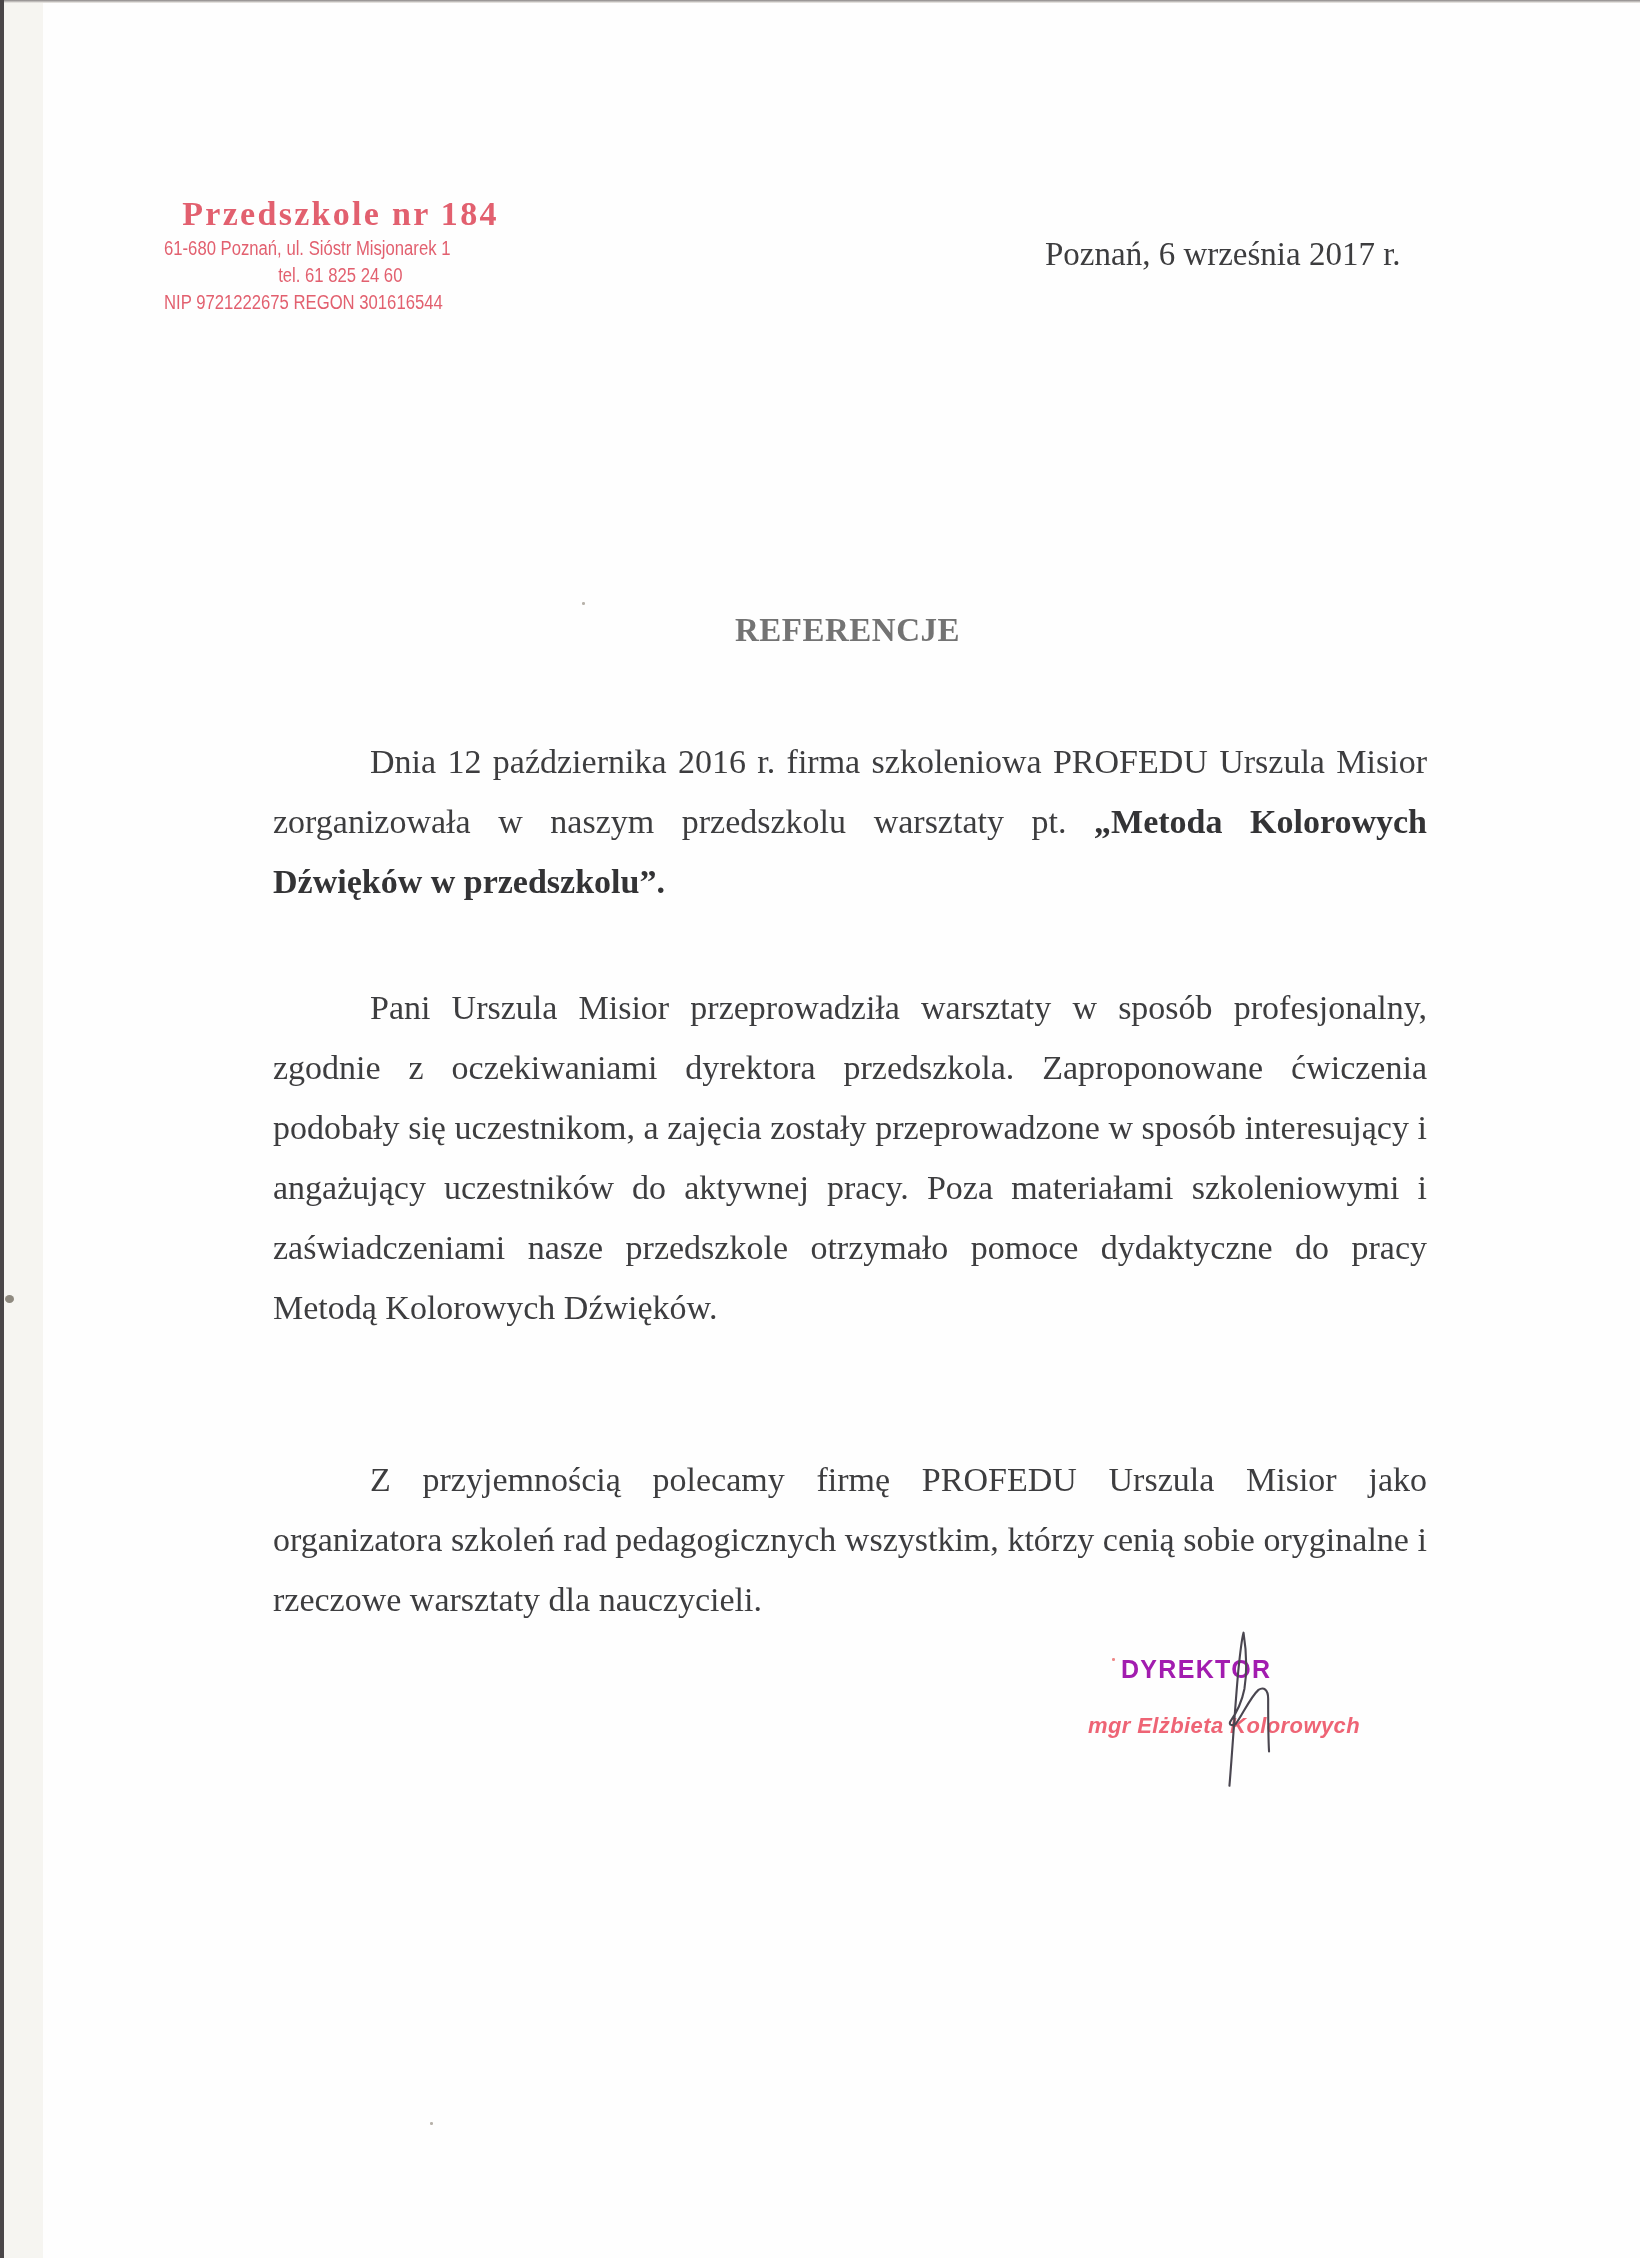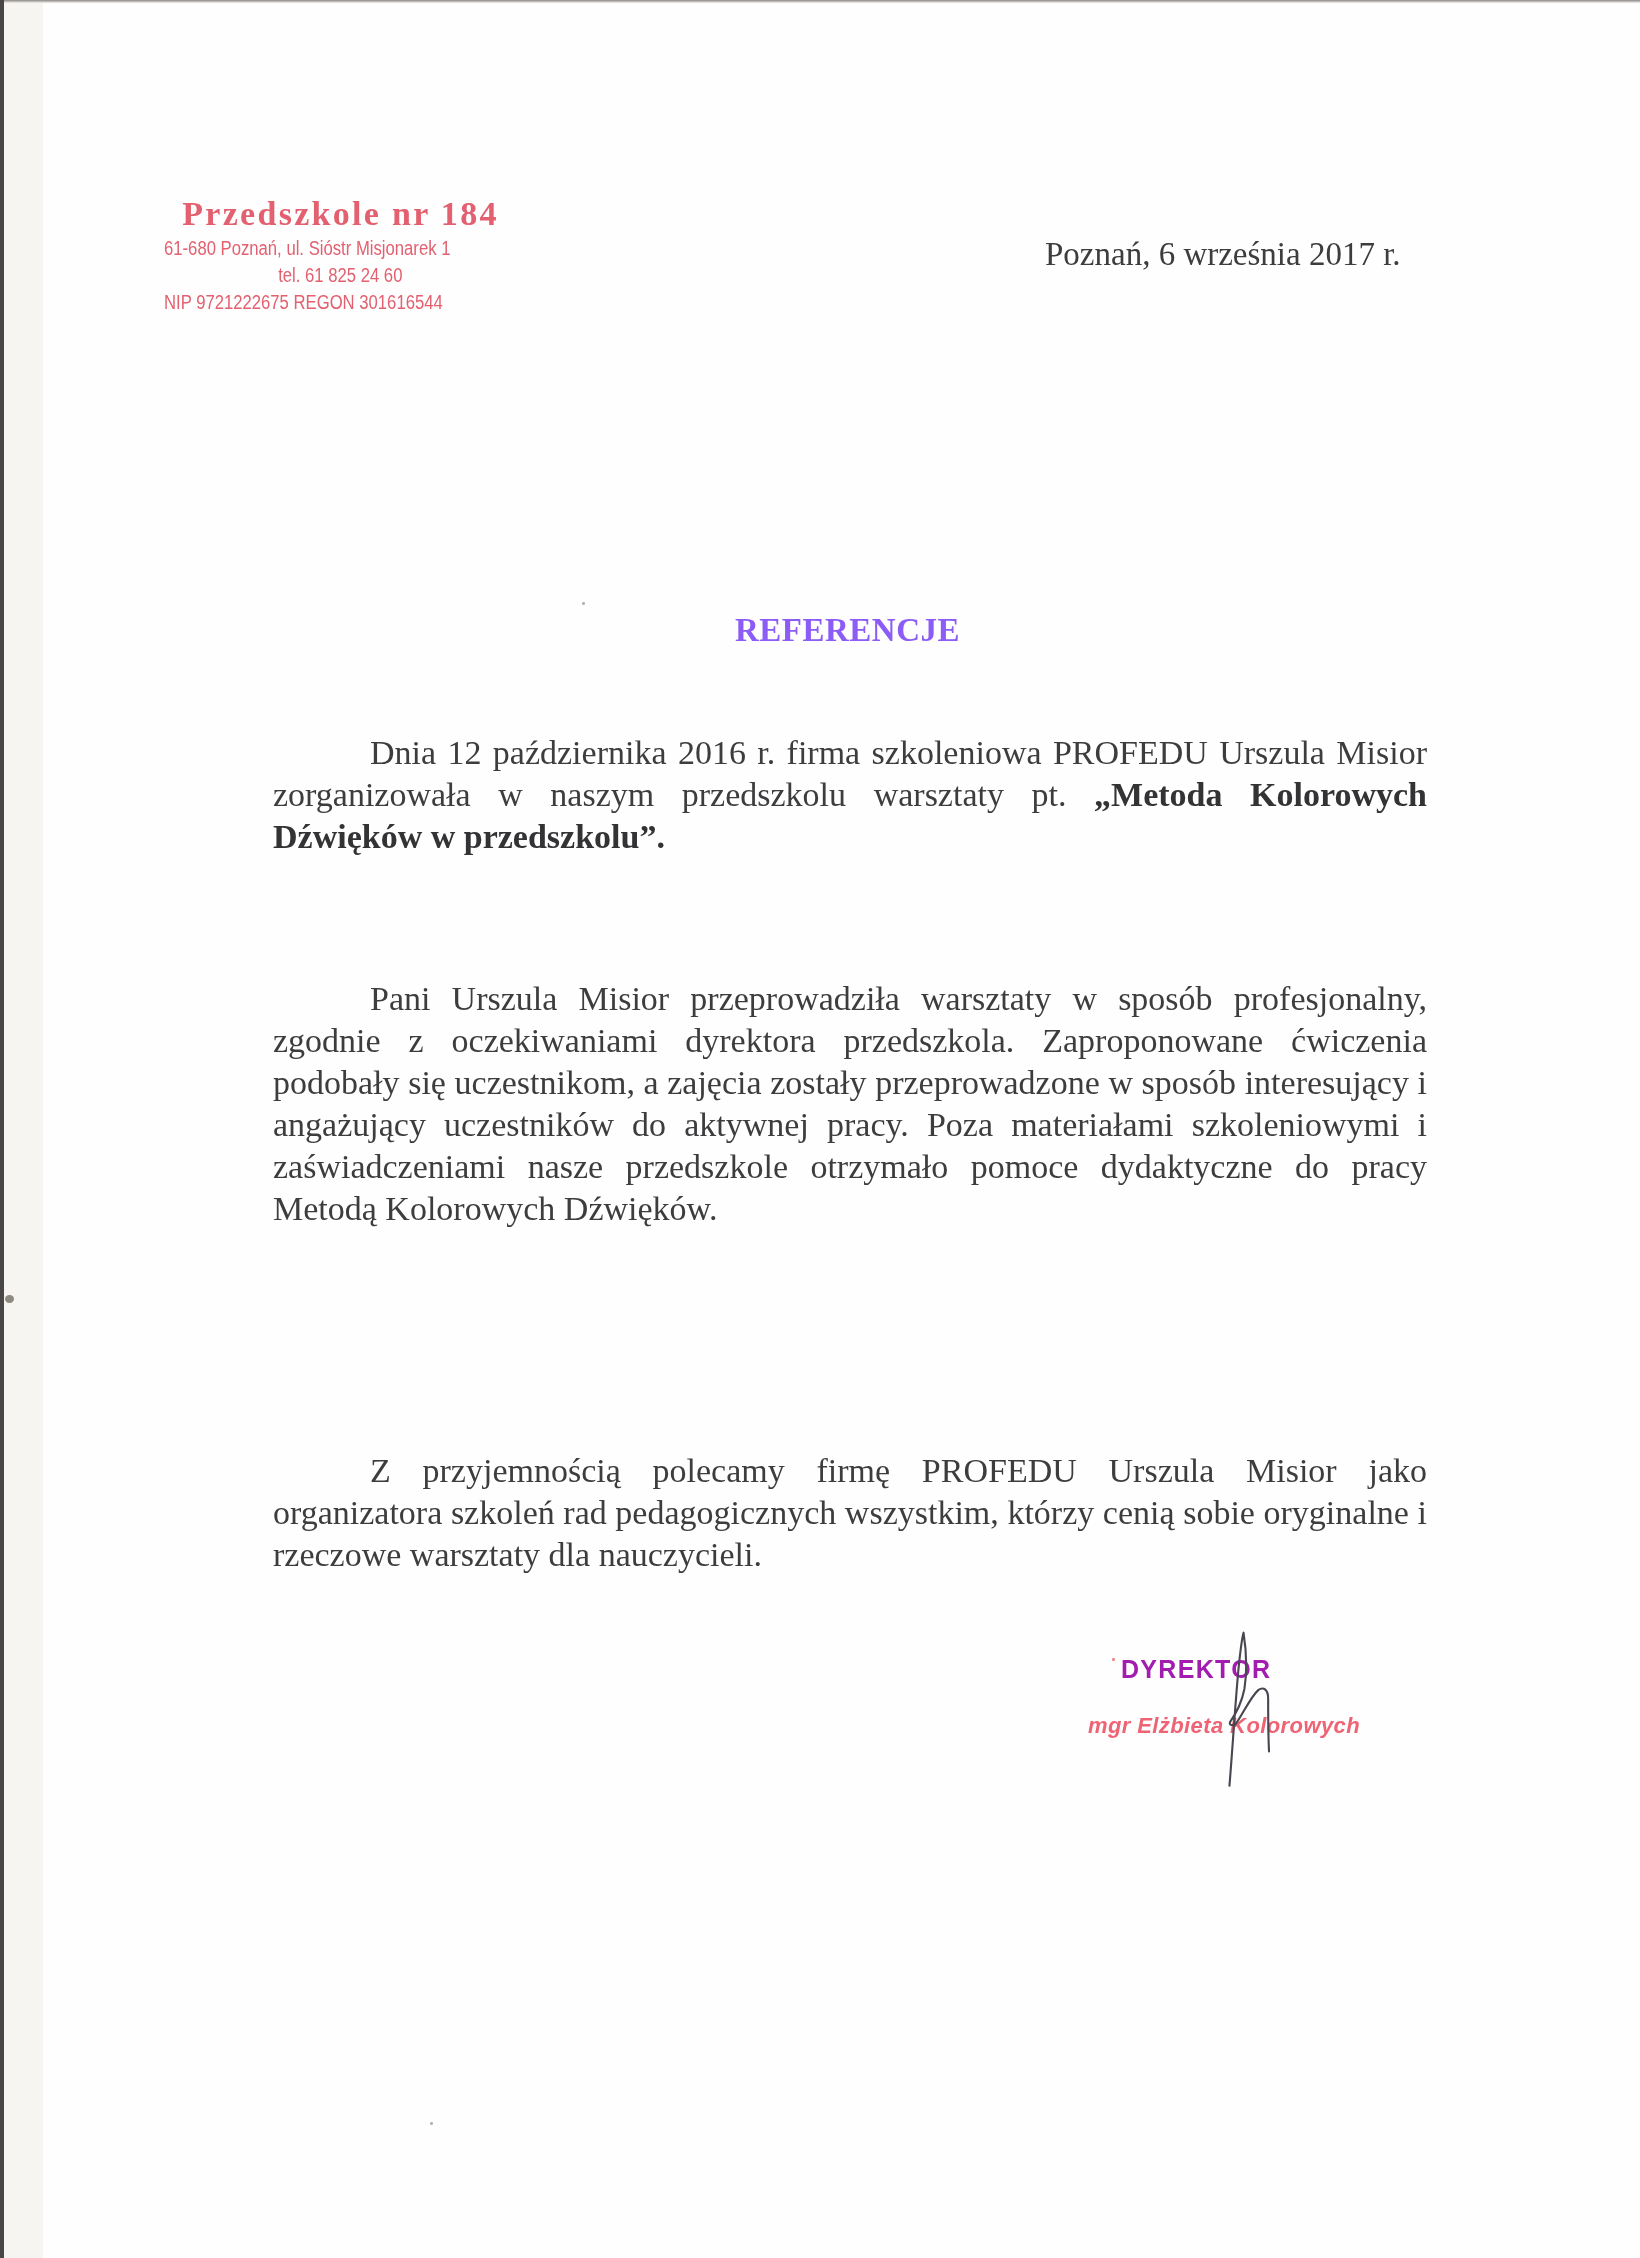--- a/index.html
+++ b/index.html
@@ -24,24 +24,24 @@
     font-size: 19.4px; line-height: 27px; white-space: nowrap; text-align: center;
     transform: scaleX(0.86); transform-origin: left center; width: 410px;
   }
   .stamp .line.l1 { margin-top: 3.5px; text-align: left; }
   .stamp .line.l3 { text-align: left; }
 
   .date { position: absolute; left: 1045px; top: 236px; font-size: 33px; white-space: nowrap; color: #3d3d3f; }
 
   .title {
     position: absolute; left: 735px; top: 612px; font-size: 33px; font-weight: bold;
-    letter-spacing: 0.5px; color: #8b5cf6; white-space: nowrap;
+    letter-spacing: 0.5px; color: #737373; white-space: nowrap;
   }
 
-  .body-text { position: absolute; left: 273px; width: 1154px; font-size: 34px; line-height: 42px; color: #3d3d3f; }
+  .body-text { position: absolute; left: 273px; width: 1154px; font-size: 34px; line-height: 60px; color: #3d3d3f; }
   .para { text-align: justify; text-indent: 97px; margin: 0; }
   .p1 { top: 732px; }
   .p2 { top: 978px; }
   .p3 { top: 1450px; }
   .para b { color: #333335; }
 
   .sig-block { position: absolute; left: 1059px; top: 1623px; width: 318px; height: 176px; }
   .sig-title {
     position: absolute; left: 62px; top: 32px;
     font-family: "Liberation Sans", "DejaVu Sans", sans-serif; font-weight: bold;

